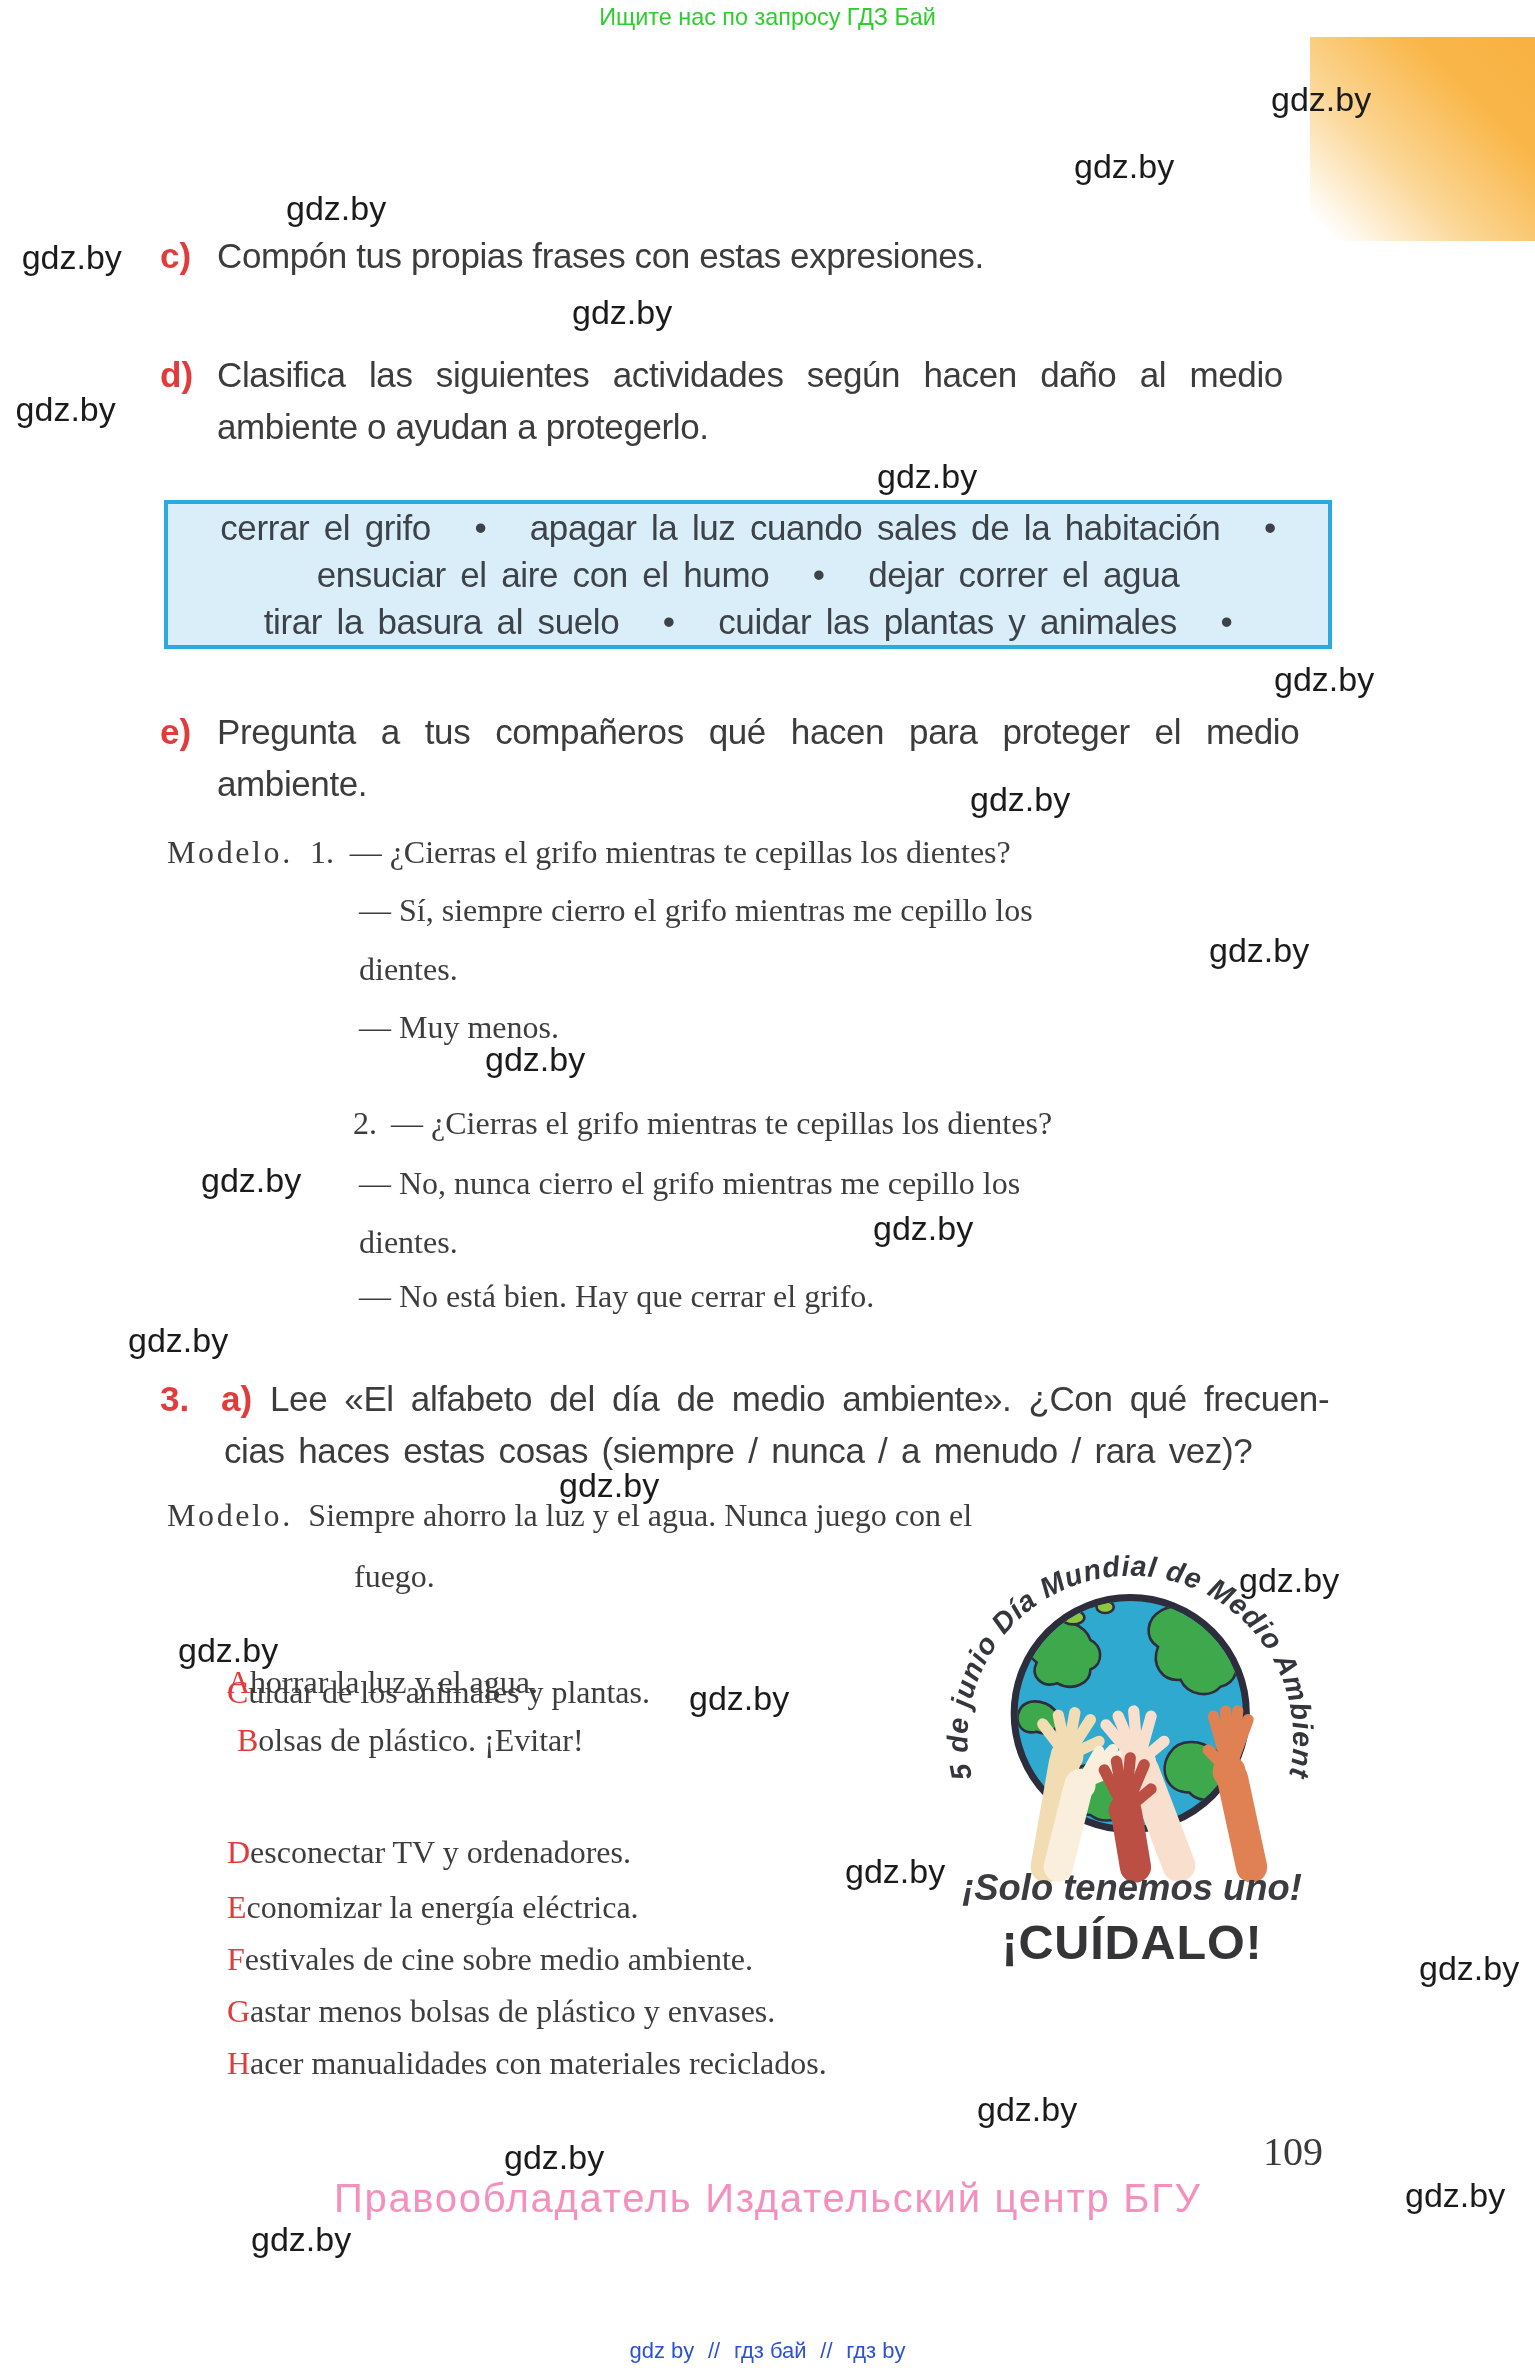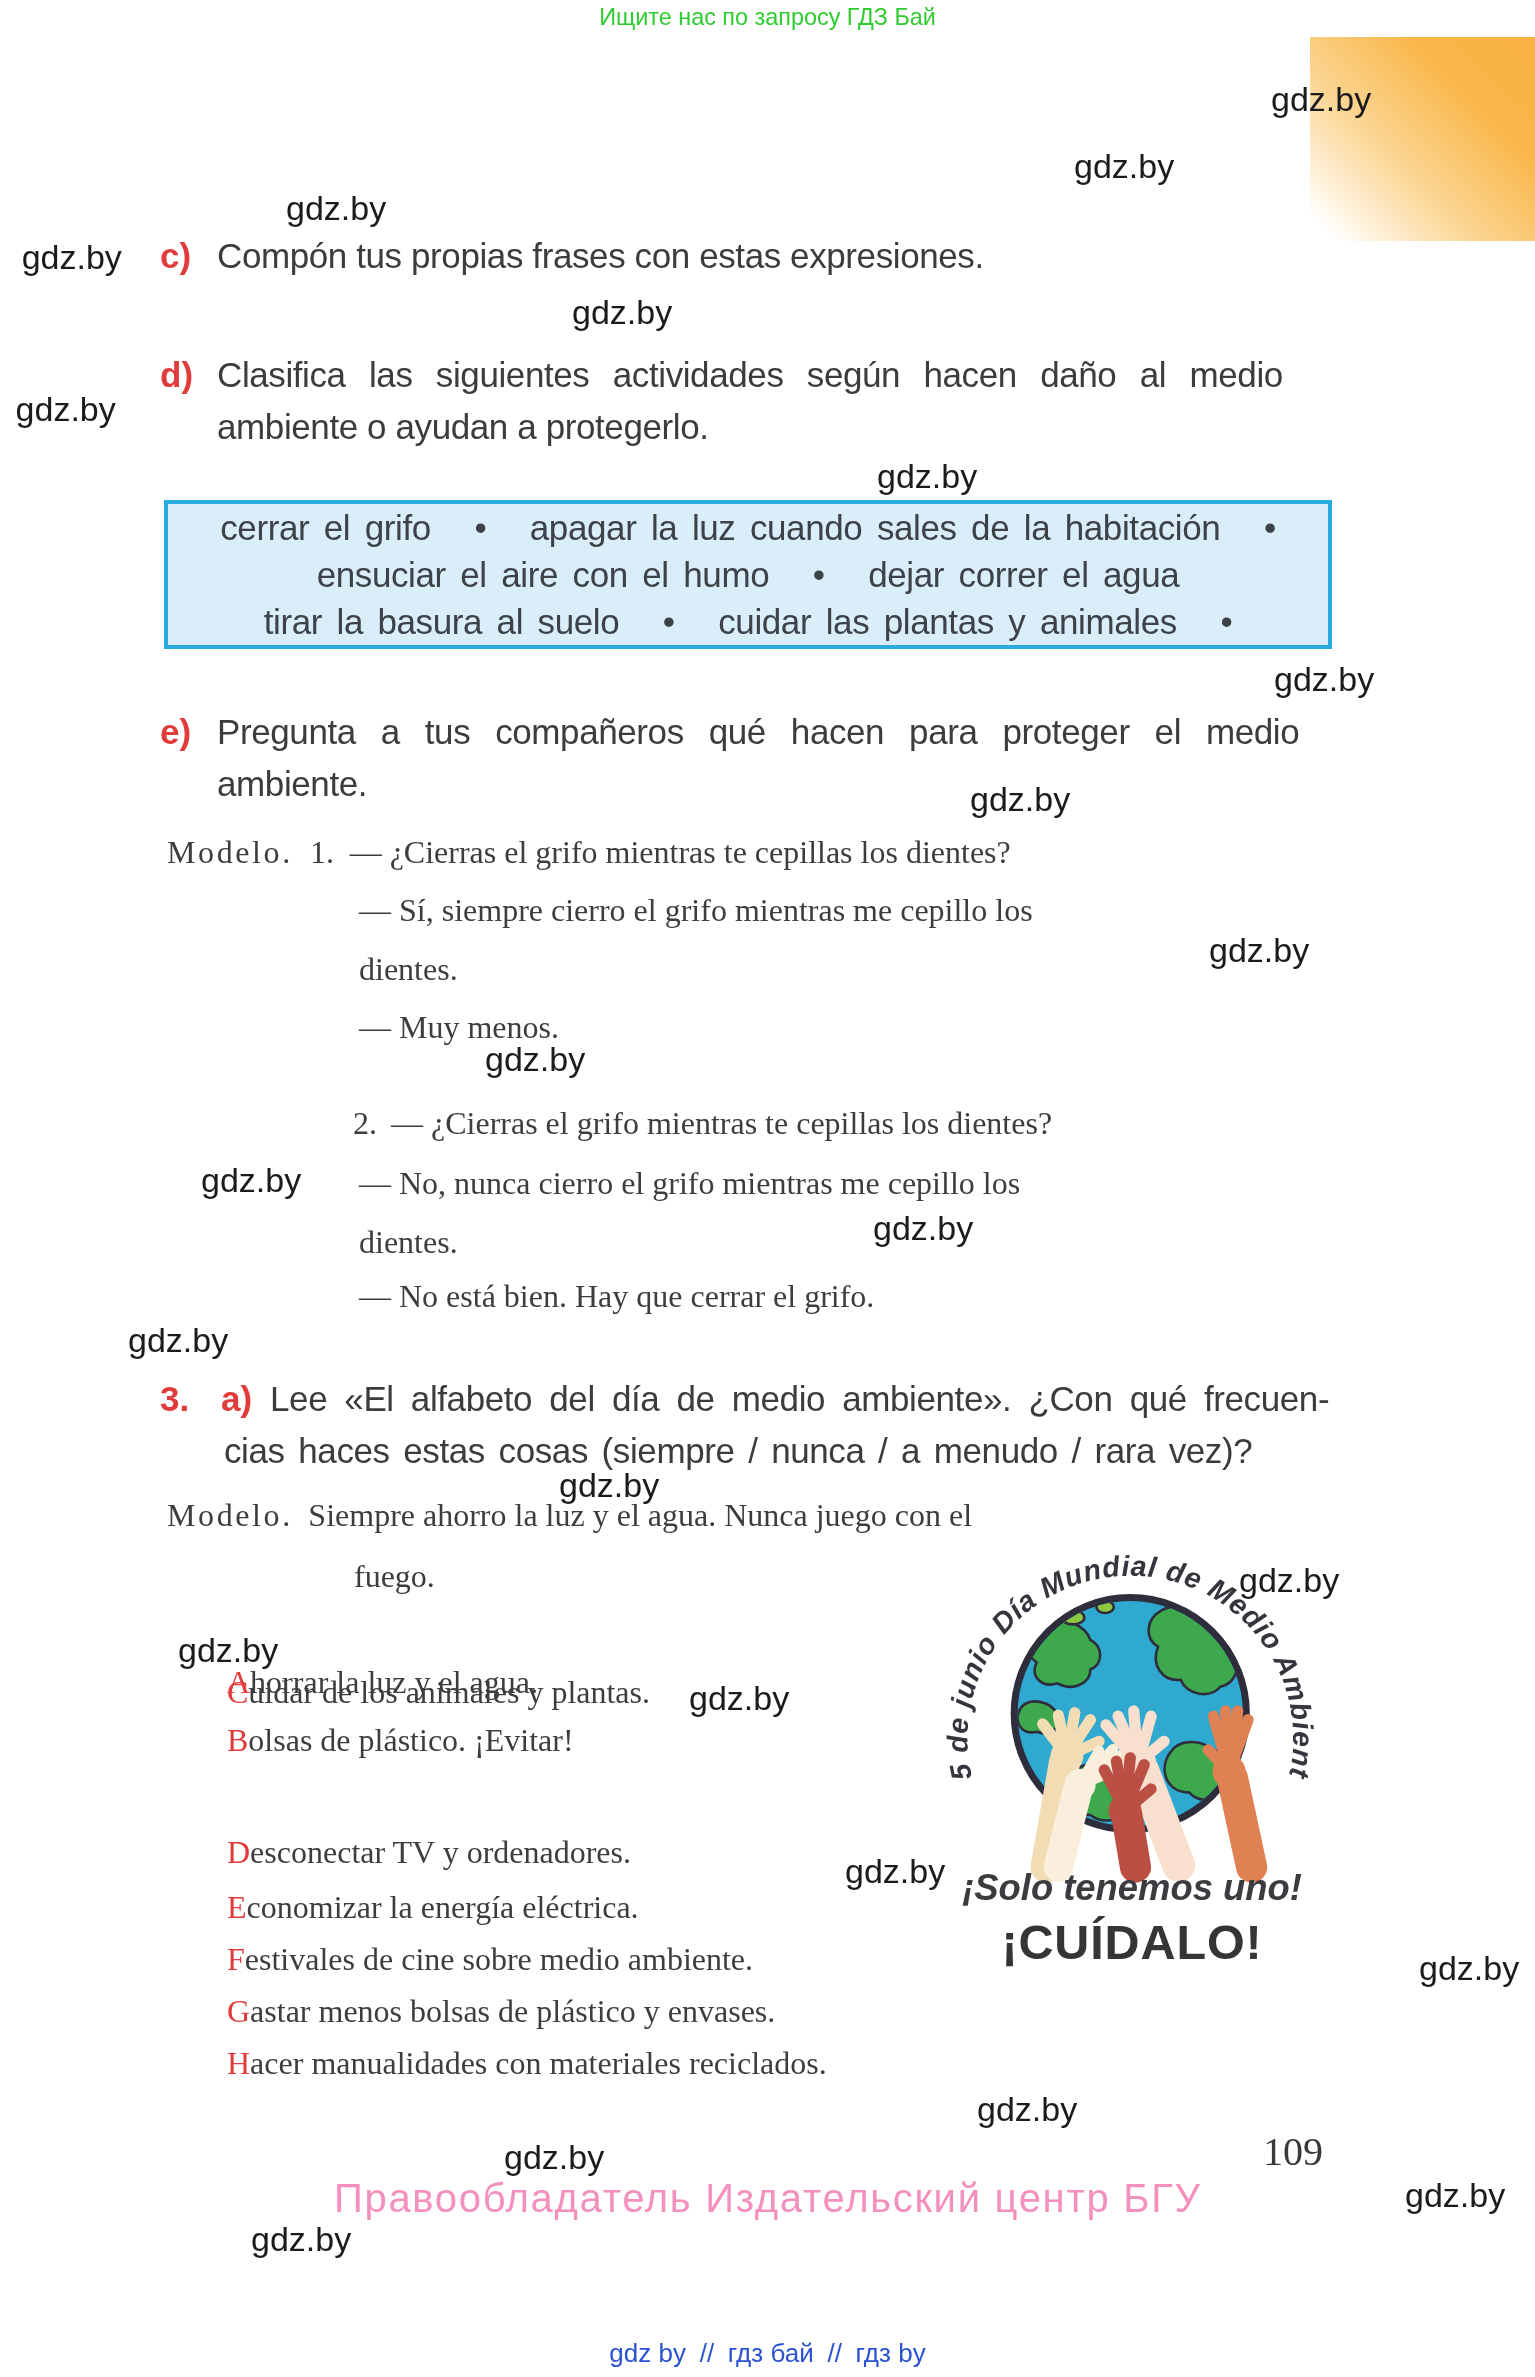--- a/index.html
+++ b/index.html
@@ -25,21 +25,21 @@
   .serif-line{position:absolute;font-family:"Liberation Serif",serif;font-size:32px;
               color:#3d3d3d;white-space:nowrap}
   .modelo-label{letter-spacing:2.6px}
   .initial{color:#e23b3b}
 
   .page-number{position:absolute;left:1263px;top:2128px;font-family:"Liberation Serif",serif;
                font-size:40px;color:#3a3a3a}
   .publisher{position:absolute;left:334px;top:2176px;font-size:40px;letter-spacing:1.7px;
              color:#f490be;white-space:nowrap}
   .footer-links{position:absolute;left:0;top:2338px;width:1535px;text-align:center;
-                font-size:26px;color:#2b52d0;white-space:nowrap}
+                font-size:22px;color:#2b52d0;white-space:nowrap}
   .footer-links a{color:#2b52d0;text-decoration:none;margin:0 12px;cursor:pointer}
   .footer-links span{margin:0 1.7px}
 </style>
 </head>
 <body>
 
 <div class="top-note">Ищите нас по запросу ГДЗ Бай</div>
 
 <div class="corner-gradient"></div>
 
@@ -78,21 +78,21 @@
 <div class="red-label" style="left:221px;top:1379px">a)</div>
 <div class="sans-line" style="left:270px;top:1379px;word-spacing:7.8px">Lee «El alfabeto del día de medio ambiente». ¿Con qué frecuen-</div>
 <div class="sans-line" style="left:224px;top:1431px;word-spacing:4.3px">cias haces estas cosas (siempre / nunca / a menudo / rara vez)?</div>
 
 <div class="serif-line" style="left:167px;top:1497px">
   <span class="modelo-label">Modelo.</span><span style="margin-left:15.6px">Siempre ahorro la luz y el agua. Nunca juego con el</span>
 </div>
 <div class="serif-line" style="left:354px;top:1558px">fuego.</div>
 
 <div class="serif-line" style="left:227px;top:1664px"><span class="initial">A</span><span>horrar la luz y el agua.</span></div>
-<div class="serif-line" style="left:227px;top:1722px"><span class="initial">B</span><span>olsas de plástico. ¡Evitar!</span></div>
+<div class="serif-line" style="left:237px;top:1722px"><span class="initial">B</span><span>olsas de plástico. ¡Evitar!</span></div>
 <div class="serif-line" style="left:227px;top:1674px"><span class="initial">C</span><span>uidar de los animales y plantas.</span></div>
 <div class="serif-line" style="left:227px;top:1834px"><span class="initial">D</span><span>esconectar TV y ordenadores.</span></div>
 <div class="serif-line" style="left:227px;top:1889px"><span class="initial">E</span><span>conomizar la energía eléctrica.</span></div>
 <div class="serif-line" style="left:227px;top:1941px"><span class="initial">F</span><span>estivales de cine sobre medio ambiente.</span></div>
 <div class="serif-line" style="left:227px;top:1993px"><span class="initial">G</span><span>astar menos bolsas de plástico y envases.</span></div>
 <div class="serif-line" style="left:227px;top:2045px"><span class="initial">H</span><span>acer manualidades con materiales reciclados.</span></div>
 
 <svg viewBox="0 0 436 480" style="position:absolute;left:943px;top:1555px;width:378px;height:416px" xmlns="http://www.w3.org/2000/svg">
   <defs>
     <path id="arcPath" d="M 34 259 A 188 188 0 1 1 398 259" fill="none"></path>

